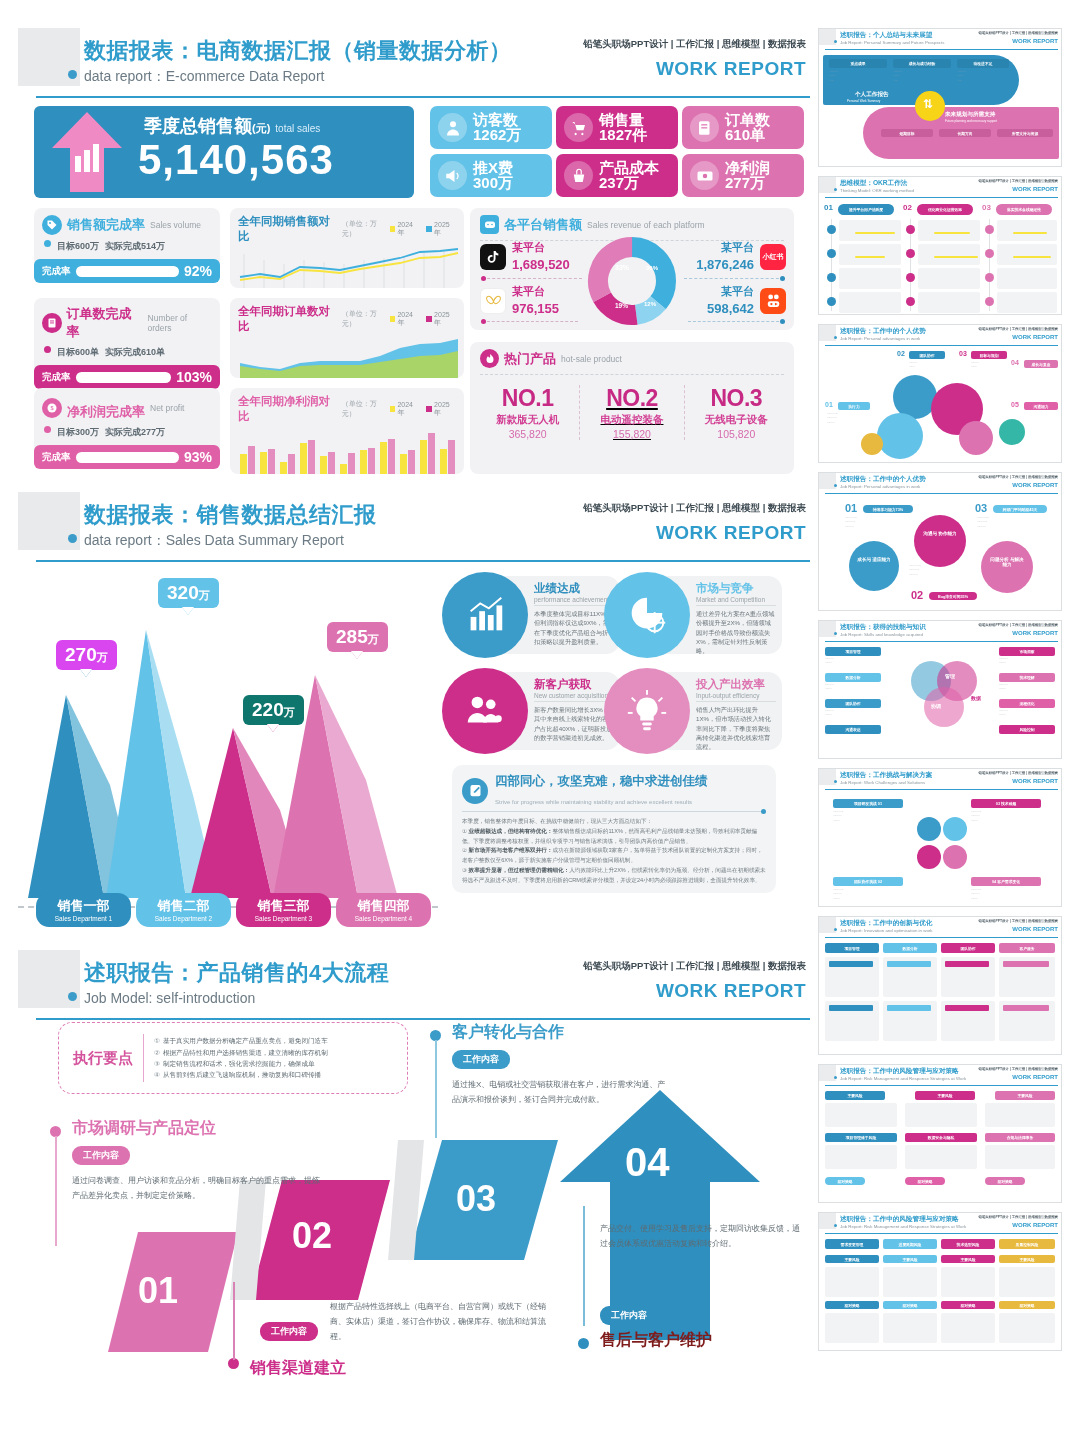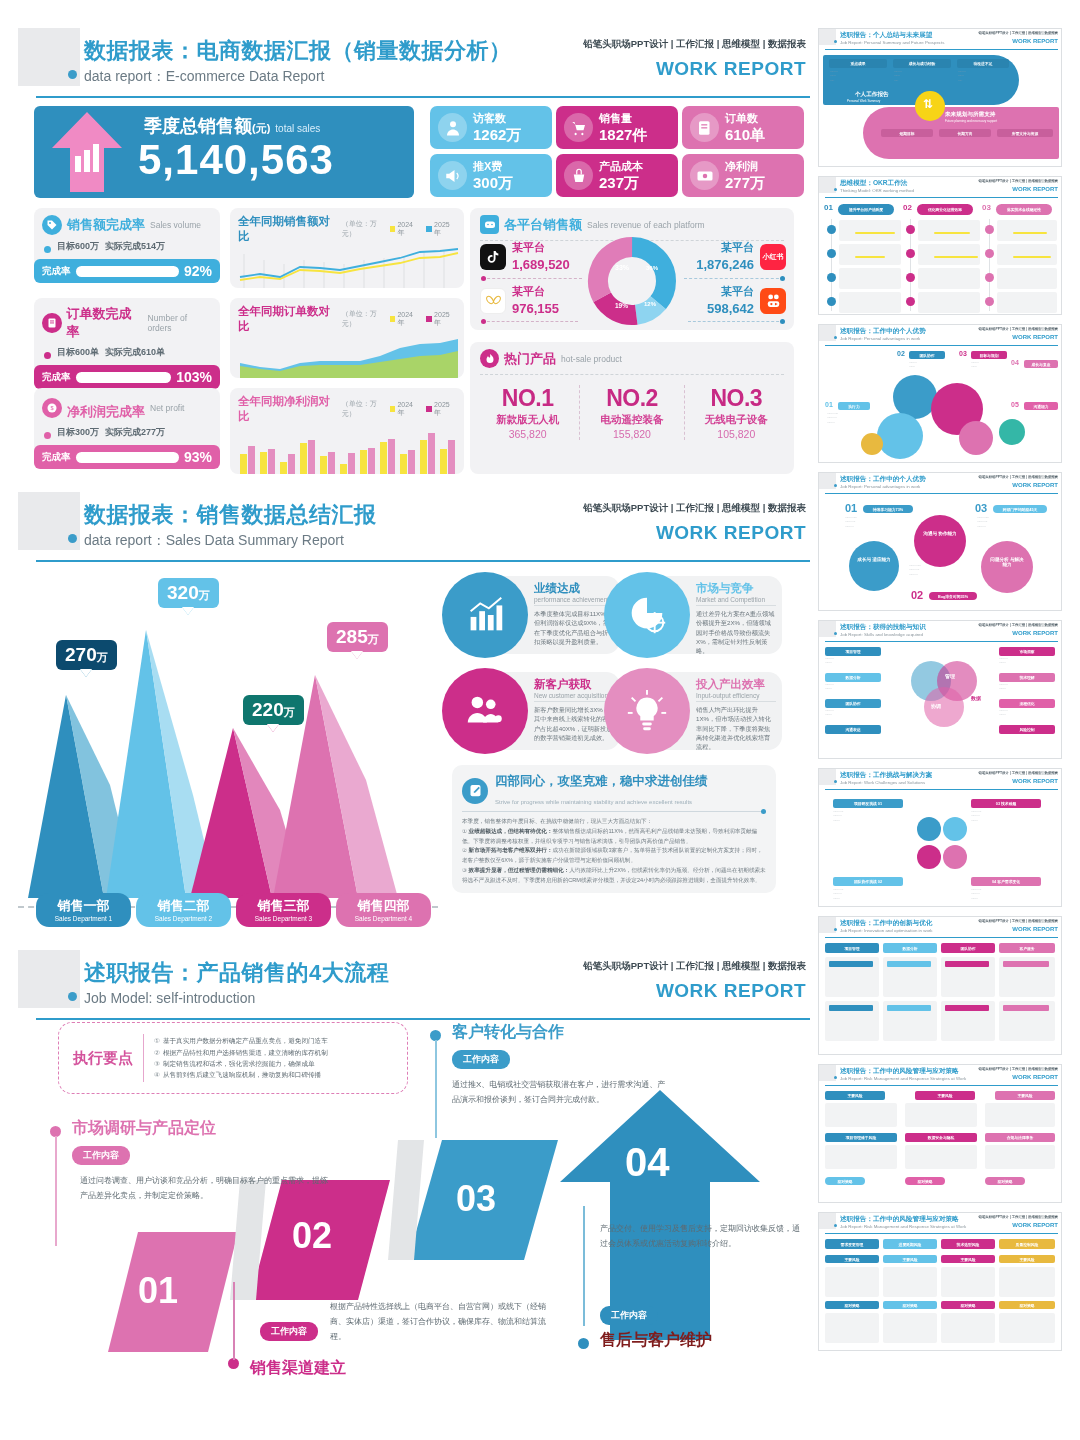--- a/index.html
+++ b/index.html
@@ -35,31 +35,31 @@
   .bs-arrow { position:absolute; left:10px; top:4px; width:86px; height:84px; }
   .bs-t { position:absolute; left:110px; top:8px; font-size:18px; font-weight:bold; }
   .bs-t small { font-size:11px; font-weight:bold; }
   .bs-t .en { font-size:10px; font-weight:normal; color:#d9eefb; }
   .bs-num { position:absolute; left:104px; top:30px; font-size:42px; font-weight:bold; letter-spacing:1px; }
 
   .kpi { position:absolute; border-radius:7px; color:#fff; width:122px; height:43px; }
   .kpi .ic { position:absolute; left:8px; top:7px; width:29px; height:29px; border-radius:50%;
              background:rgba(255,255,255,.28); display:flex; align-items:center; justify-content:center; }
   .kpi .ic svg { width:18px; height:18px; fill:#fff; }
-  .kpi .lb { position:absolute; left:43px; top:5px; font-size:11px; font-weight:bold; }
+  .kpi .lb { position:absolute; left:43px; top:5px; font-size:15px; font-weight:bold; }
   .kpi .vl { position:absolute; left:43px; top:20px; font-size:15px; font-weight:bold; }
 
   
   .comp { position:absolute; left:16px; width:186px; background:#f2f2f4; border-radius:8px; }
   .comp-h { display:flex; align-items:center; gap:5px; padding:7px 8px 2px 8px; }
   .comp-h .cic { width:20px; height:20px; border-radius:50%; display:flex; align-items:center; justify-content:center; }
   .comp-h .cic svg { width:12px; height:12px; fill:#fff; }
   .comp-h .ct { font-size:13px; font-weight:bold; }
   .comp-h .ce { font-size:8.5px; color:#9aa3a9; }
-  .comp-row { display:flex; align-items:flex-end; gap:6px; padding:3px 10px 6px 10px; font-size:9px; font-weight:bold; color:#5d6a72; }
+  .comp-row { display:flex; align-items:flex-start; gap:6px; padding:3px 10px 6px 10px; font-size:9px; font-weight:bold; color:#5d6a72; }
   .comp-row .bullet { width:7px; height:7px; border-radius:50%; }
   .comp-bar { display:flex; align-items:center; gap:5px; border-radius:6px; padding:4px 8px; color:#fff; }
   .comp-bar .cl { font-size:9.5px; font-weight:bold; white-space:nowrap; }
   .comp-bar .track { flex:1; height:11px; background:#fff; border-radius:6px; overflow:hidden; }
   .comp-bar .fill { height:100%; background:#f7e43f; border-radius:6px; }
   .comp-bar .pc { font-size:14px; font-weight:bold; }
 
   
   .mini { position:absolute; left:212px; width:234px; background:#f2f2f4; border-radius:8px; overflow:hidden; }
   .mini-h { display:flex; align-items:center; padding:6px 8px 2px 8px; }
@@ -516,21 +516,21 @@
         <span class="rt" style="color:#cc2e8a;">热门产品</span>
         <span class="re">hot-sale product</span>
       </div>
       <div class="rbox-dash"></div>
       <div style="display:flex; padding:10px 6px 0 6px;">
         <div class="hot-col" style="border-right:1px dashed #d9c1d2;">
           <div class="hot-no">NO.1</div>
           <div class="hot-nm">新款版无人机</div>
           <div class="hot-vl">365,820</div>
         </div>
-        <div class="hot-col" style="border-right:1px dashed #d9c1d2;">
+        <div class="hot-col" style="border-right:1px dashed #d9c1d2;text-decoration:underline;">
           <div class="hot-no">NO.2</div>
           <div class="hot-nm">电动遥控装备</div>
           <div class="hot-vl">155,820</div>
         </div>
         <div class="hot-col">
           <div class="hot-no">NO.3</div>
           <div class="hot-nm">无线电子设备</div>
           <div class="hot-vl">105,820</div>
         </div>
       </div>
@@ -561,21 +561,21 @@
     <polygon points="128,50 168,318 200,318 175,215" fill="#9fd9f1" opacity=".9"></polygon>
 
     <polygon points="215,148 172,318 254,318" fill="#cc2e8a"></polygon>
     <polygon points="215,148 254,318 288,318 262,230" fill="#df7ab5" opacity=".9"></polygon>
 
     <polygon points="297,95 255,318 340,318" fill="#dd72b0"></polygon>
     <polygon points="297,95 340,318 380,318 348,200" fill="#e8a0cb" opacity=".9"></polygon>
   </svg>
 </div>
 
-<div class="mt-label" style="left:56px; top:640px; background:#0c4a6e;">
+<div class="mt-label" style="left:56px; top:640px; background:#d946ef;">
   <span>270</span><small>万</small>
   <i style="position:absolute; left:50%; margin-left:-6px; bottom:-7px; border-left:6px solid transparent; border-right:6px solid transparent; border-top:8px solid #2f8fbe;"></i>
 </div>
 <div class="mt-label" style="left:158px; top:578px; background:#63c2e8;">
   <span>320</span><small>万</small>
   <i style="position:absolute; left:50%; margin-left:-6px; bottom:-7px; border-left:6px solid transparent; border-right:6px solid transparent; border-top:8px solid #63c2e8;"></i>
 </div>
 <div class="mt-label" style="left:243px; top:695px; background:#0f766e;">
   <span>220</span><small>万</small>
   <i style="position:absolute; left:50%; margin-left:-6px; bottom:-7px; border-left:6px solid transparent; border-right:6px solid transparent; border-top:8px solid #cc2e8a;"></i>
@@ -752,21 +752,21 @@
   <svg width="36" height="120" viewBox="0 0 36 120">
       <polygon points="10,0 36,0 26,120 0,120" fill="#e3e5e7"></polygon>
     </svg>
 </div>
 
 <div class="stepblk" style="left:50px; top:1118px; width:320px;">
   <div class="dot" style="left:0; top:8px; background:#dd72b0;"></div>
   <div class="vline" style="left:5px; top:18px; height:110px; background:#e8a8cd;"></div>
   <div class="stitle" style="left:22px; top:0; color:#dd72b0;">市场调研与产品定位</div>
   <div class="pill" style="left:22px; top:28px; background:#dd72b0;">工作内容</div>
-  <div class="sbody" style="left:22px; top:56px; width:248px;margin-left:8px;">通过问卷调查、用户访谈和竞品分析，明确目标客户的重点需求，提炼产品差异化卖点，并制定定价策略。</div>
+  <div class="sbody" style="left:22px; top:56px; width:248px;">通过问卷调查、用户访谈和竞品分析，明确目标客户的重点需求，提炼产品差异化卖点，并制定定价策略。</div>
 </div>
 
 <div class="stepblk" style="left:228px; top:1300px; width:330px;">
   <div class="dot" style="left:0; top:58px; background:#cc2e8a;"></div>
   <div class="vline" style="left:5px; top:-18px; height:78px; background:#d882b5;"></div>
   <div class="pill" style="left:32px; top:22px; background:#cc2e8a;">工作内容</div>
   <div class="sbody" style="left:102px; top:0; width:225px;">根据产品特性选择线上（电商平台、自营官网）或线下（经销商、实体店）渠道，签订合作协议，确保库存、物流和结算流程。</div>
   <div class="stitle" style="left:22px; top:58px; color:#cc2e8a;">销售渠道建立</div>
 </div>
 

